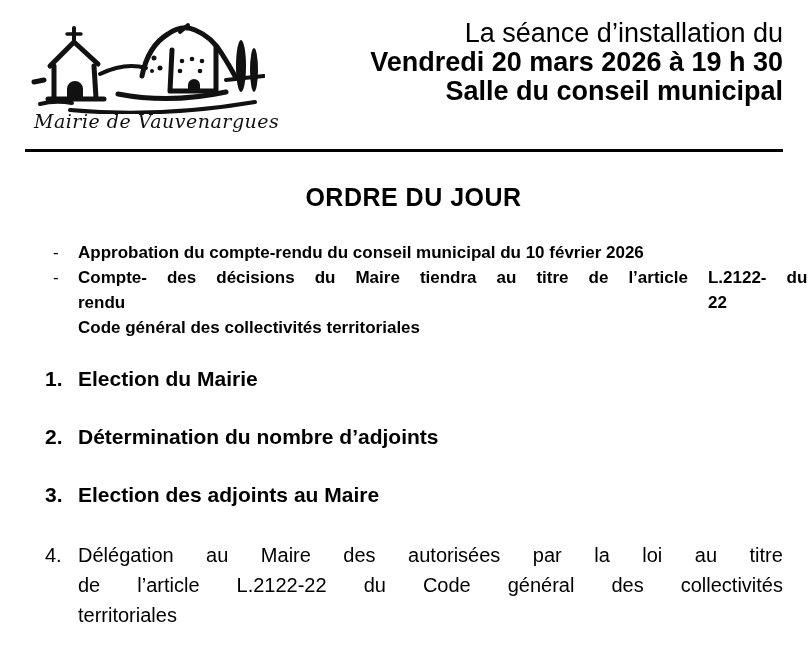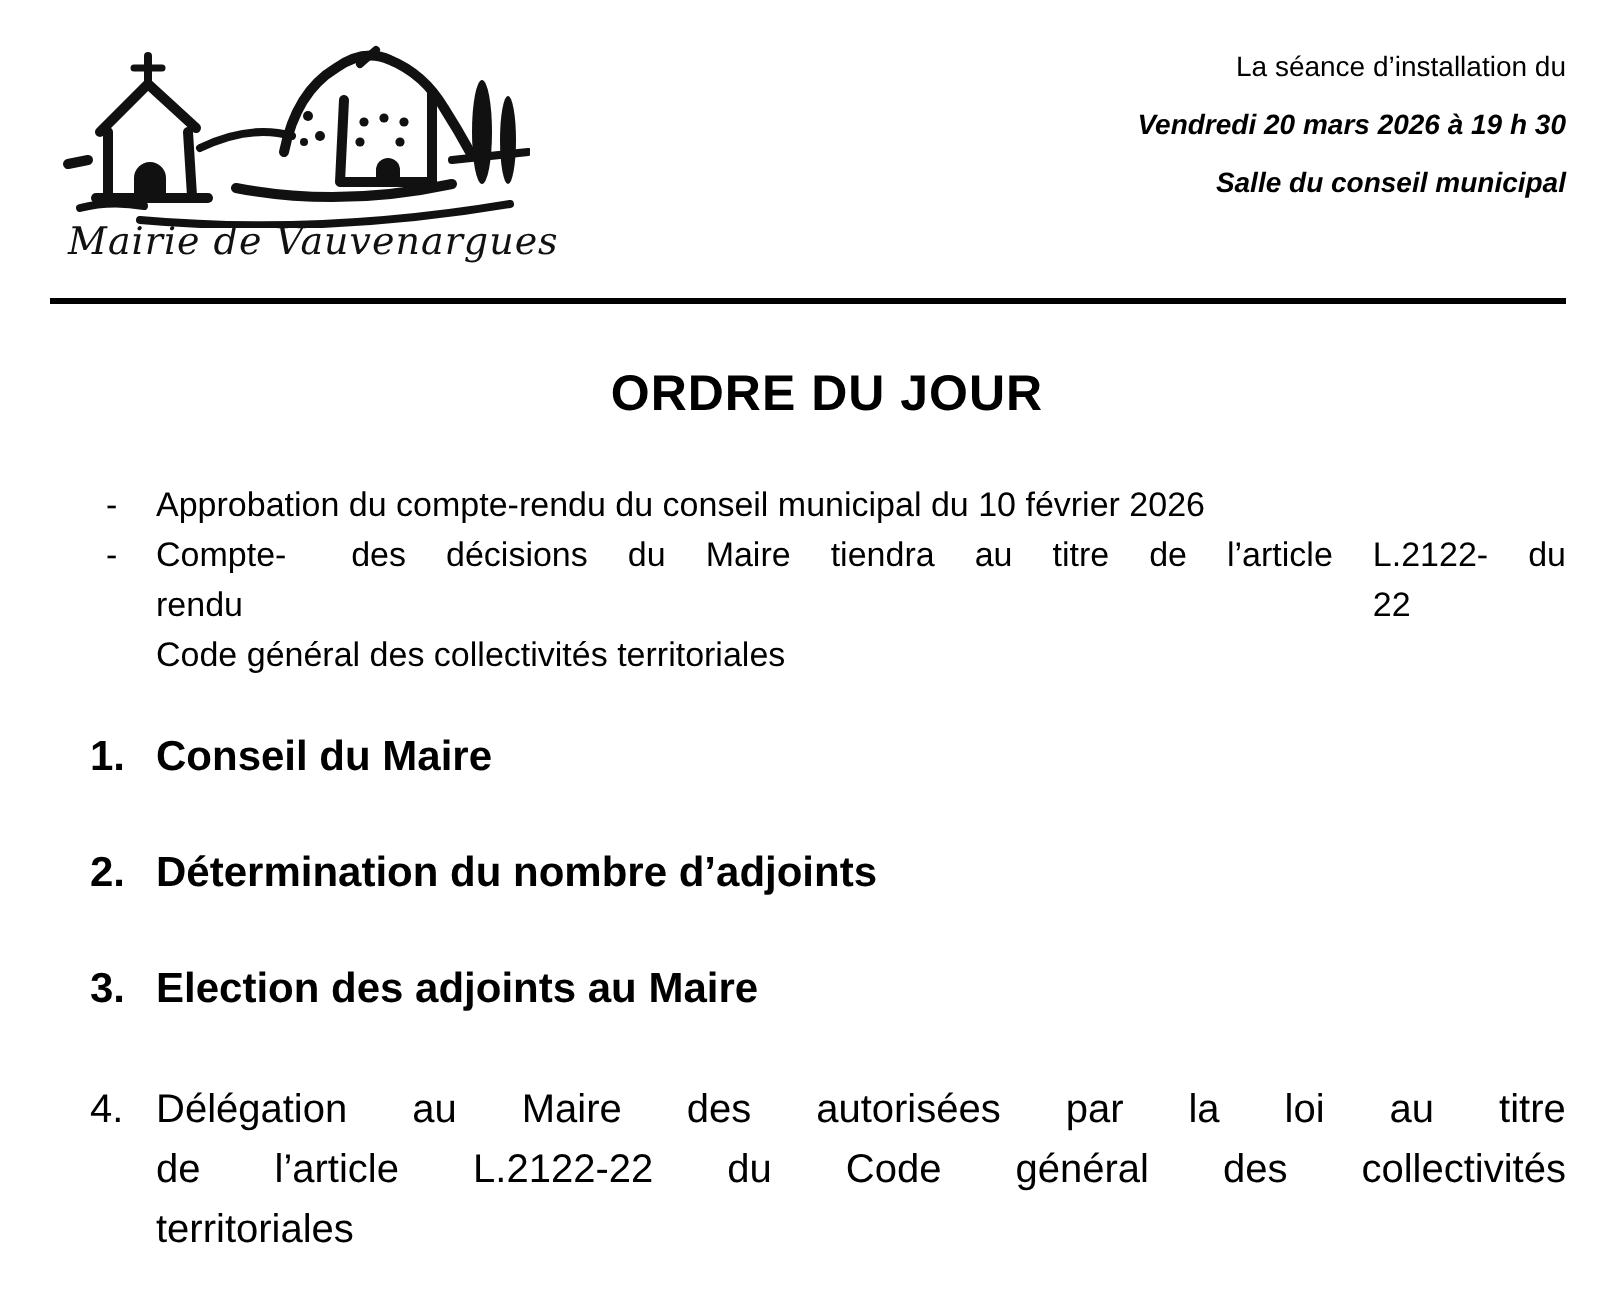--- a/index.html
+++ b/index.html
@@ -28,25 +28,25 @@
     font-size: 19px;
     letter-spacing: 0.5px;
     color: #111;
     margin-top: -4px;
     padding-left: 4px;
     white-space: nowrap;
   }
   .announcement {
     flex: 1 1 auto;
     text-align: right;
-    font-size: 14px;
+    font-size: 27px;
     line-height: 29px;
     padding-top: 5px;
   }
-  .announcement .bold { font-weight: bold; font-style: italic; }
+  .announcement .bold { font-weight: bold; }
 
   
   .rule {
     margin: 17px 25px 0 25px;
     border-top: 3px solid #000;
     height: 0;
   }
 
   
   .title {
@@ -59,21 +59,21 @@
   }
 
   
   .prelim {
     margin: 28px 25px 0 53px;
     font-size: 17px;
     line-height: 25px;
   }
   .prelim-row { display: flex; }
   .dash { flex: 0 0 25px; }
-  .prelim-content { flex: 1 1 auto; }
+  .prelim-content { flex: 1 1 auto; font-weight: bold; }
 
   
   .jline { display: flex; justify-content: space-between; gap: 20px; }
 
   
   .numbered { margin: 26px 25px 0 45px; }
   .num-row { display: flex; margin-bottom: 32px; }
   .num-row .num { flex: 0 0 33px; }
   .num-row .num-content { flex: 1 1 auto; }
   .num-row.bold-item { font-size: 21px; font-weight: bold; line-height: 26px; }
@@ -161,21 +161,21 @@
           </div>
         <div>Code général des collectivités territoriales</div>
       </div>
     </div>
   </div>
 
   <div class="numbered">
 
     <div class="num-row bold-item">
       <span class="num">1.</span>
-      <div class="num-content">Conseil du Maire</div>
+      <div class="num-content">Election du Mairie</div>
     </div>
 
     <div class="num-row bold-item">
       <span class="num">2.</span>
       <div class="num-content">Détermination du nombre d’adjoints</div>
     </div>
 
     <div class="num-row bold-item">
       <span class="num">3.</span>
       <div class="num-content">Election des adjoints au Maire</div>

